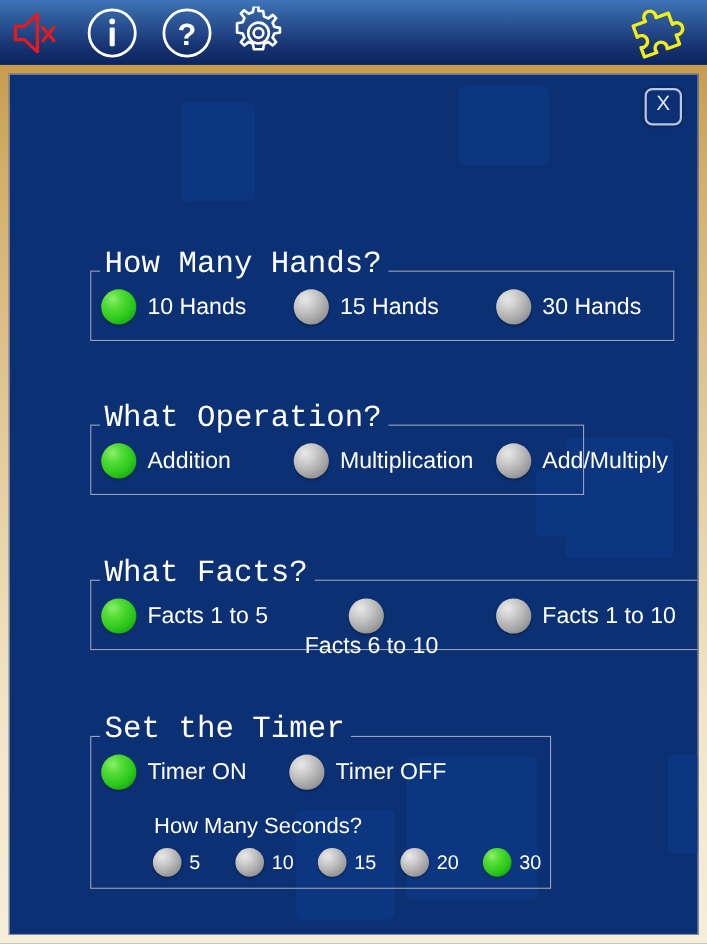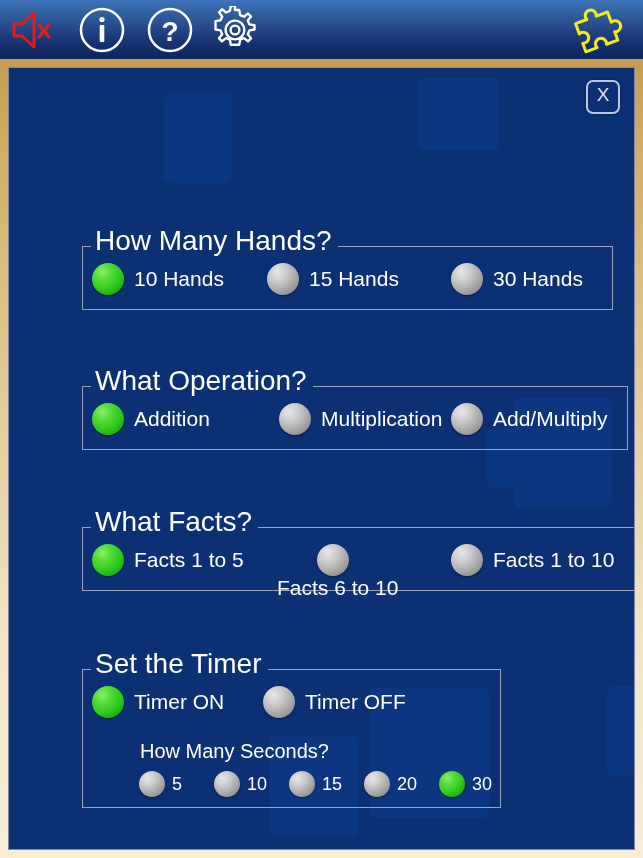--- a/index.html
+++ b/index.html
@@ -111,25 +111,25 @@
   .legend {
     position: absolute;
     top: -22px;
     left: 8px;
     padding: 0 6px 0 4px;
     background: #0b3073;
     color: #ffffff;
     font-size: 28px;
     line-height: 32px;
     white-space: nowrap;
-    font-family: Liberation Sans, sans-serif;
+    font-family: Liberation Mono, monospace;
   }
 
   #g-hands     { left: 73px;  top: 178px; width: 531px; height: 64px; }
-  #g-operation { left: 73px;  top: 318px; width: 546px; height: 64px; }
+  #g-operation { left: 73px;  top: 318px; width: 449px; height: 64px; }
   #g-facts     { left: 73px;  top: 459px; width: 577px; height: 64px; }
   #g-timer     { left: 73px;  top: 601px; width: 419px; height: 139px; }
 
   
   .opt {
     position: absolute;
     display: flex;
     align-items: center;
     cursor: pointer;
     white-space: nowrap;
@@ -176,21 +176,21 @@
 
   
   .row-main .opt { top: 16px; }
 
   
   #g-hands  .o0 { left: 9px;   }
   #g-hands  .o1 { left: 184px; }
   #g-hands  .o2 { left: 368px; }
   
   #g-operation .o0 { left: 9px; align-items: center;   }
-  #g-operation .o1 { left: 196px; }
+  #g-operation .o1 { left: 184px; }
   #g-operation .o2 { left: 368px; text-align: center; }
   
   #g-facts  .o0 { left: 9px;   }
   #g-facts  .o1 { left: 184px; flex-direction: column; }
   #g-facts  .o2 { left: 368px; }
   
   #g-timer  .t0 { left: 9px;   top: 16px; }
   #g-timer  .t1 { left: 180px; top: 16px; }
 
   #seconds-label {

